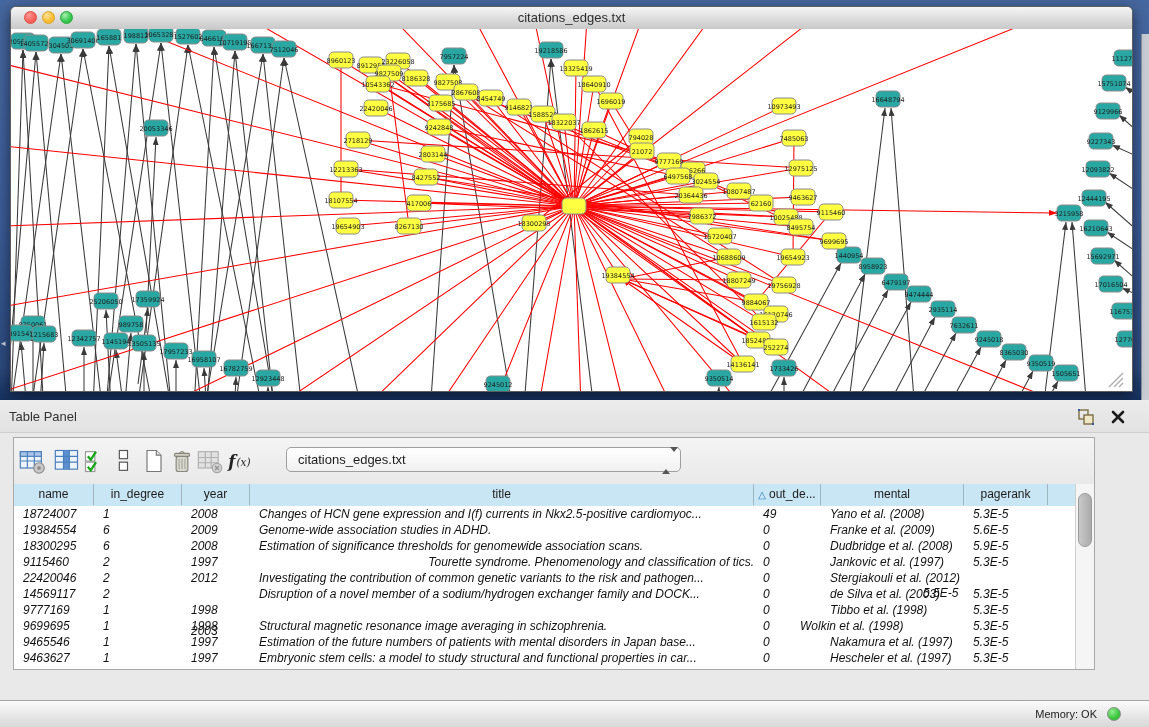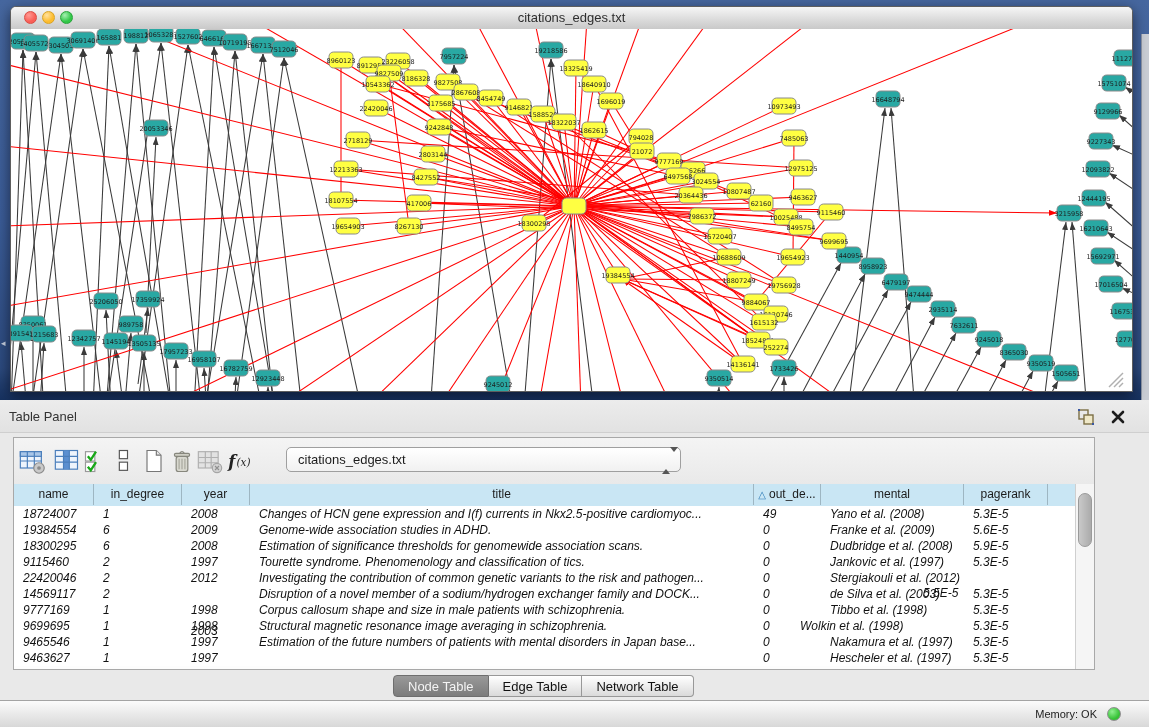--- a/index.html
+++ b/index.html
@@ -834,21 +834,21 @@
           <div class="cell" style="left: 168px; width: 68px;">2008</div>
           <div class="cell" style="left: 236px; width: 504px;">Estimation of significance thresholds for genomewide association scans.</div>
           <div class="cell" style="left: 740px; width: 67px;">0</div>
           <div class="cell" style="left: 807px; width: 143px;">Dudbridge et al. (2008)</div>
           <div class="cell" style="left: 950px; width: 84px;">5.9E-5</div>
         </div>
         <div class="grid-row" style="top: 48px;">
           <div class="cell" style="left: 0px; width: 80px;">9115460</div>
           <div class="cell" style="left: 80px; width: 88px;">2</div>
           <div class="cell" style="left: 168px; width: 68px;">1997</div>
-          <div class="cell" style="left: 236px; width: 504px;">Tourette syndrome. Phenomenology and classification of tics.</div>
+          <div class="cell" style="left: 236px; width: 504px; text-align: right;">Tourette syndrome. Phenomenology and classification of tics.</div>
           <div class="cell" style="left: 740px; width: 67px;">0</div>
           <div class="cell" style="left: 807px; width: 143px;">Jankovic et al. (1997)</div>
           <div class="cell" style="left: 950px; width: 84px;">5.3E-5</div>
         </div>
         <div class="grid-row" style="top: 64px;">
           <div class="cell" style="left: 0px; width: 80px;">22420046</div>
           <div class="cell" style="left: 80px; width: 88px;">2</div>
           <div class="cell" style="left: 168px; width: 68px;">2012</div>
           <div class="cell" style="left: 236px; width: 504px;">Investigating the contribution of common genetic variants to the risk and pathogen...</div>
           <div class="cell" style="left: 740px; width: 67px;">0</div>
@@ -861,21 +861,20 @@
           <div class="cell" style="left: 168px; width: 68px; margin-top: 37px;">2003</div>
           <div class="cell" style="left: 236px; width: 504px;">Disruption of a novel member of a sodium/hydrogen exchanger family and DOCK...</div>
           <div class="cell" style="left: 740px; width: 67px;">0</div>
           <div class="cell" style="left: 807px; width: 143px;">de Silva et al. (2003)</div>
           <div class="cell" style="left: 950px; width: 84px;">5.3E-5</div>
         </div>
         <div class="grid-row" style="top: 96px;">
           <div class="cell" style="left: 0px; width: 80px;">9777169</div>
           <div class="cell" style="left: 80px; width: 88px;">1</div>
           <div class="cell" style="left: 168px; width: 68px;">1998</div>
-          <div class="cell" style="left: 236px; width: 504px;">Corpus callosum shape and size in male patients with schizophrenia.</div>
           <div class="cell" style="left: 740px; width: 67px;">0</div>
           <div class="cell" style="left: 807px; width: 143px;">Tibbo et al. (1998)</div>
           <div class="cell" style="left: 950px; width: 84px;">5.3E-5</div>
         </div>
         <div class="grid-row" style="top: 112px;">
           <div class="cell" style="left: 0px; width: 80px;">9699695</div>
           <div class="cell" style="left: 80px; width: 88px;">1</div>
           <div class="cell" style="left: 168px; width: 68px;">1998</div>
           <div class="cell" style="left: 236px; width: 504px;">Structural magnetic resonance image averaging in schizophrenia.</div>
           <div class="cell" style="left: 740px; width: 67px;">0</div>
@@ -888,33 +887,29 @@
           <div class="cell" style="left: 168px; width: 68px;">1997</div>
           <div class="cell" style="left: 236px; width: 504px;">Estimation of the future numbers of patients with mental disorders in Japan base...</div>
           <div class="cell" style="left: 740px; width: 67px;">0</div>
           <div class="cell" style="left: 807px; width: 143px;">Nakamura et al. (1997)</div>
           <div class="cell" style="left: 950px; width: 84px;">5.3E-5</div>
         </div>
         <div class="grid-row" style="top: 144px;">
           <div class="cell" style="left: 0px; width: 80px;">9463627</div>
           <div class="cell" style="left: 80px; width: 88px;">1</div>
           <div class="cell" style="left: 168px; width: 68px;">1997</div>
+          <div class="cell" style="left: 236px; width: 504px;">Embryonic stem cells: a model to study structural and functional properties in car...</div>
           <div class="cell" style="left: 740px; width: 67px;">0</div>
           <div class="cell" style="left: 807px; width: 143px;">Hescheler et al. (1997)</div>
           <div class="cell" style="left: 950px; width: 84px;">5.3E-5</div>
         </div>
       </div>
     <div class="vscroll">
       <div class="vthumb"></div>
     </div>
   </div>
 
-  <div class="tabs" id="tabs">
-      <div class="tab sel">Node Table</div>
-      <div class="tab">Edge Table</div>
-      <div class="tab">Network Table</div>
-    </div>
 </div>
 
 <div class="status-bar">
   <span class="mem-label">Memory: OK</span>
   <span class="mem-dot"></span>
 </div>
 
 </body></html>

